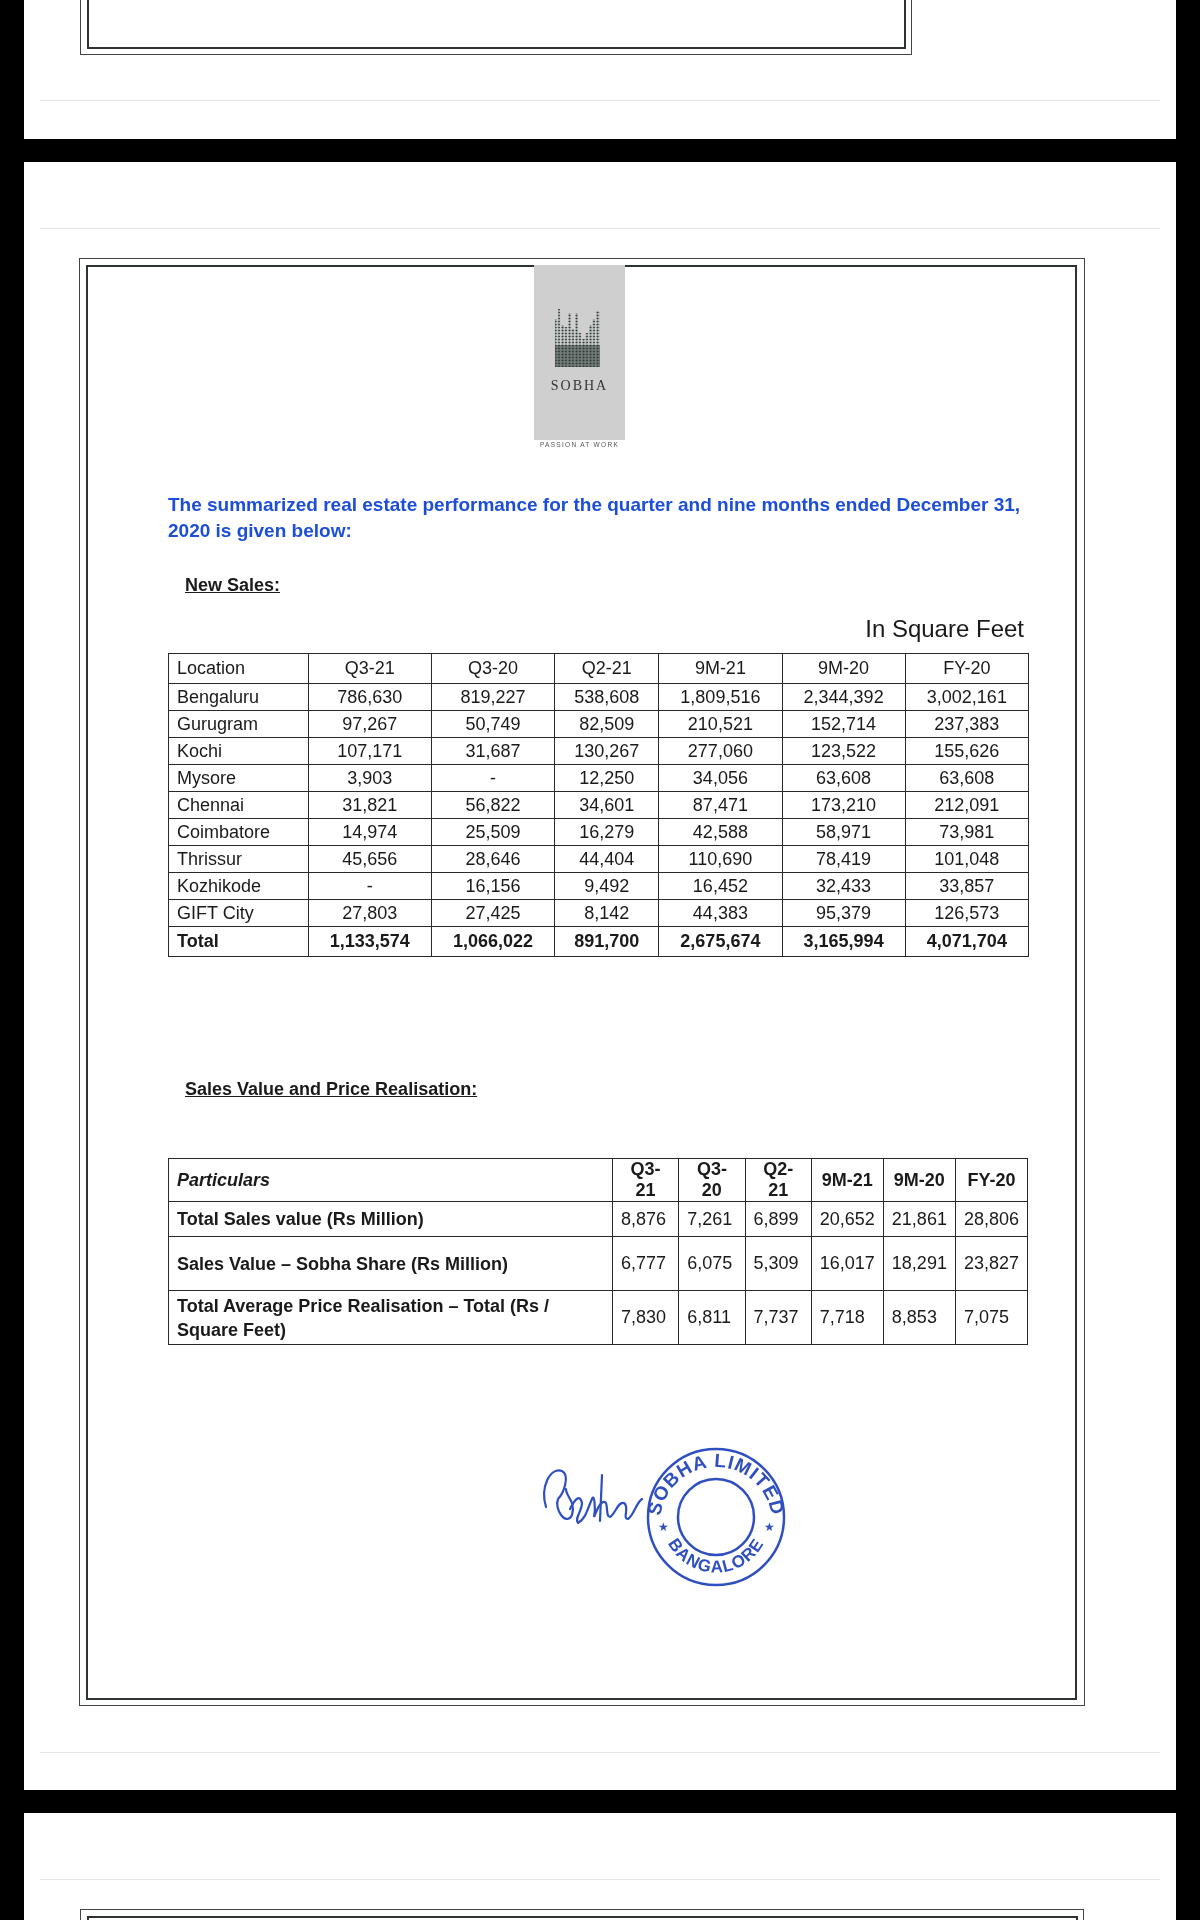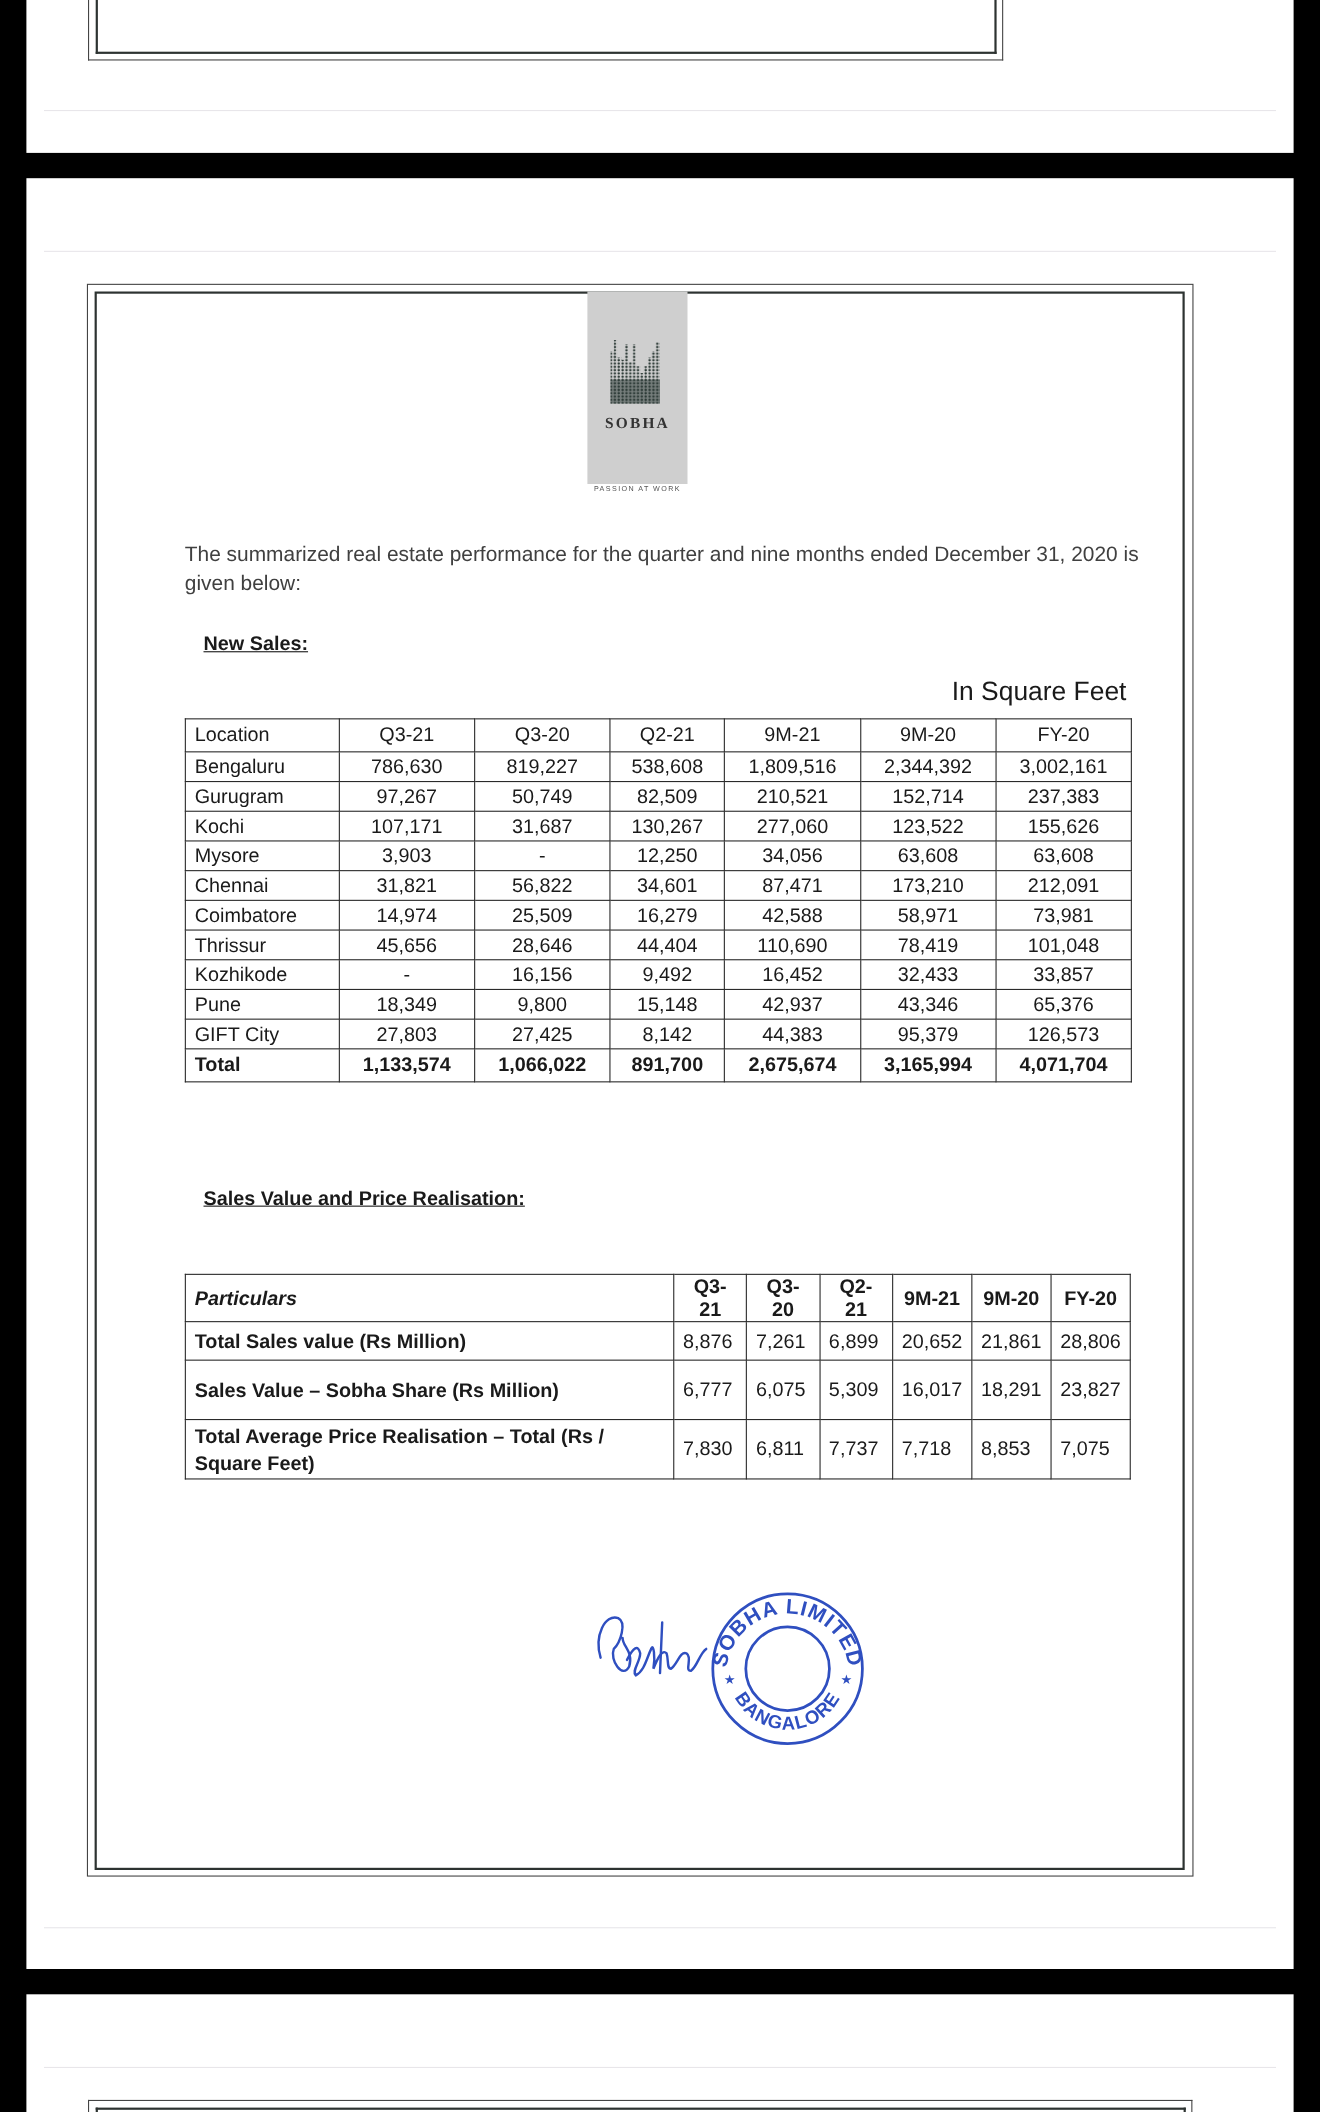--- a/index.html
+++ b/index.html
@@ -15,29 +15,29 @@
   .frame-outer { position: absolute; border: 1.5px solid #444; }
   .frame-inner { position: absolute; border: 2.5px solid #2d3331; }
 
   .logo {
     position: absolute; left: 510px; top: 103px; width: 91px; height: 175px;
     background: #cfcfcf;
   }
   .logo svg { position: absolute; left: 20px; top: 40px; }
   .logo-word {
     position: absolute; left: 0; right: 0; top: 113px; text-align: center;
-    font-family: "Liberation Serif", serif; font-size: 14px; letter-spacing: 2px; color: #333; font-weight: bold;
+    font-family: "Liberation Serif", serif; font-size: 14px; letter-spacing: 2px; color: #333;
   }
   .tagline {
     position: absolute; left: 490px; width: 131px; top: 279px; text-align: center;
     font-size: 6.5px; letter-spacing: 1.3px; color: #555;
   }
   .intro {
     position: absolute; left: 144px; top: 330px; width: 870px;
-    font-size: 19px; line-height: 26px; color: #404040;
+    font-size: 19px; line-height: 26px; color: #1d4ed8; font-weight: bold;
   }
   .heading {
     position: absolute; left: 161px; font-size: 18px; font-weight: bold;
     text-decoration: underline; color: #1a1a1a;
   }
   .unit-label {
     position: absolute; right: 152px; top: 453px; font-size: 24px; font-weight: normal; color: #1a1a1a; margin-left: 43px;
   }
   table { position: absolute; border-collapse: collapse; font-size: 18px; color: #1a1a1a; }
   td, th { border: 1.5px solid #2a2a2a; padding: 0 8px; }
@@ -165,29 +165,20 @@
           <td>101,048</td>
         </tr>
         <tr class="r8">
           <td>Kozhikode</td>
           <td>-</td>
           <td>16,156</td>
           <td>9,492</td>
           <td>16,452</td>
           <td>32,433</td>
           <td>33,857</td>
-        </tr>
-        <tr class="r9">
-          <td>Pune</td>
-          <td>18,349</td>
-          <td>9,800</td>
-          <td>15,148</td>
-          <td>42,937</td>
-          <td>43,346</td>
-          <td>65,376</td>
         </tr>
         <tr class="r10">
           <td>GIFT City</td>
           <td>27,803</td>
           <td>27,425</td>
           <td>8,142</td>
           <td>44,383</td>
           <td>95,379</td>
           <td>126,573</td>
         </tr>

